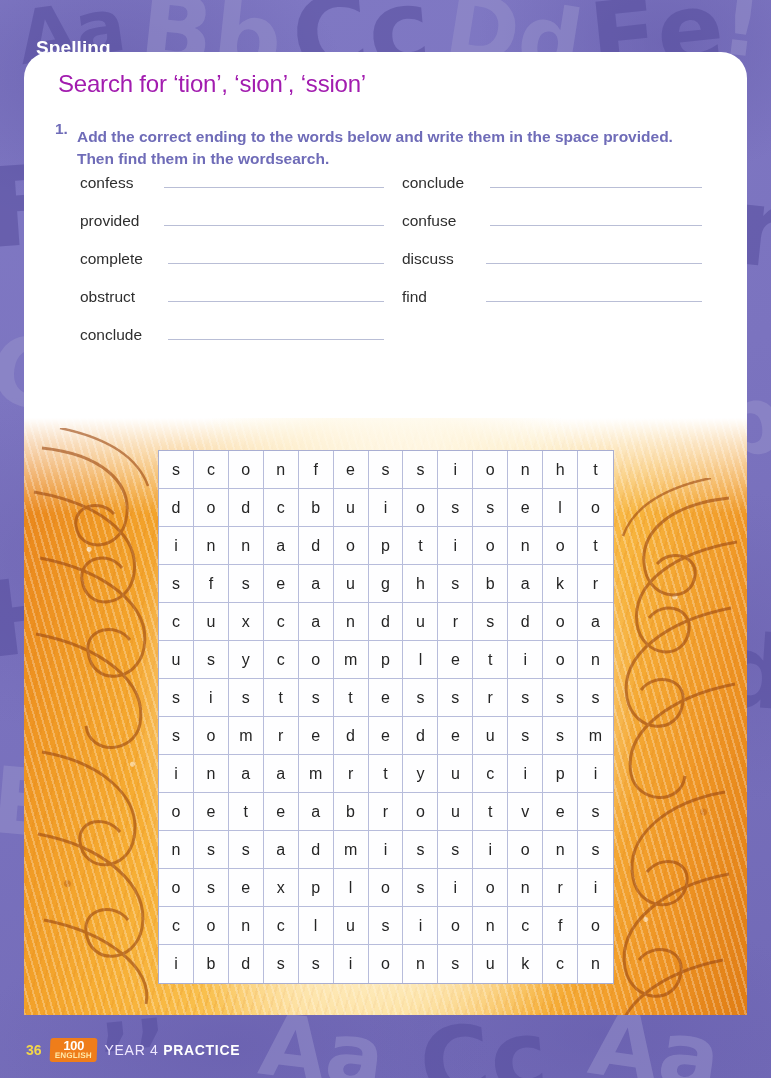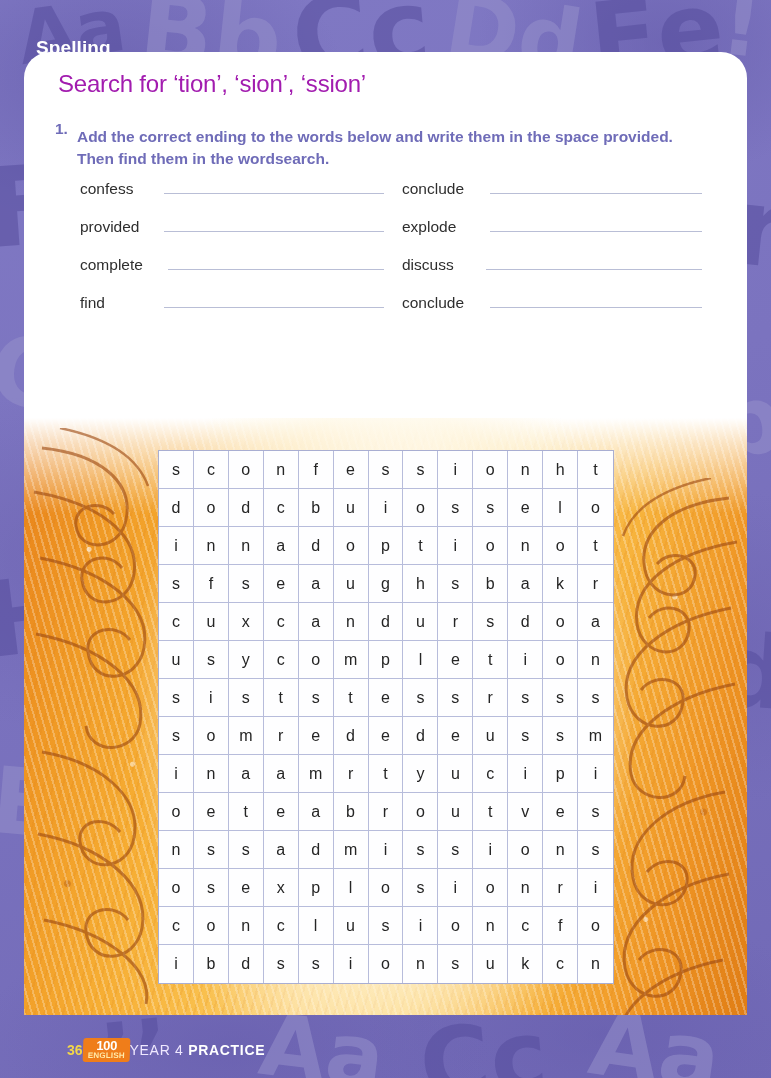--- a/index.html
+++ b/index.html
@@ -84,21 +84,21 @@
     font-weight: 700;
     line-height: 1.42;
   }
   .instruction .num { flex: 0 0 auto; }
   .instruction .txt { flex: 1 1 auto; margin-top: 8px; }
 
   
   .wordlist {
     position: absolute;
     left: 56px;
-    top: 128px;
+    top: 122px;
     width: 640px;
     display: grid;
     grid-template-columns: 322px 318px;
     row-gap: 20px;
   }
   .word-row { display: flex; align-items: baseline; }
   .word-row .label {
     font-size: 15.5px;
     color: #2e2e2e;
     font-family: "Liberation Sans", sans-serif;
@@ -181,23 +181,22 @@
   .cell:nth-child(13n) { border-right: none; }
   .grid-wrap .cell.lastrow { border-bottom: none; }
 
   
   .footer {
     position: absolute;
     left: 26px;
     bottom: 16px;
     display: flex;
     align-items: center;
-    gap: 0;
+    gap: 8px;
     z-index: 6;
-    margin-left: 41px;
   }
   .page-num {
     font-size: 14px;
     font-weight: 700;
     color: #f2d64a;
   }
   .brand {
     background: #ef7d1a;
     border-radius: 3px;
     padding: 1px 5px 2px;
@@ -270,29 +269,33 @@
       </div>
       <div class="word-row col2">
         <span class="label">conclude</span>
         <span class="answer-line"></span>
       </div>
       <div class="word-row col1">
         <span class="label">provided</span>
         <span class="answer-line"></span>
       </div>
       <div class="word-row col2">
-        <span class="label">explode</span>
+        <span class="label">confuse</span>
         <span class="answer-line"></span>
       </div>
       <div class="word-row col2">
         <span class="label">complete</span>
         <span class="answer-line"></span>
       </div>
       <div class="word-row col1">
         <span class="label">discuss</span>
+        <span class="answer-line"></span>
+      </div>
+      <div class="word-row col2">
+        <span class="label">obstruct</span>
         <span class="answer-line"></span>
       </div>
       <div class="word-row col1">
         <span class="label">find</span>
         <span class="answer-line"></span>
       </div>
       <div class="word-row col2">
         <span class="label">conclude</span>
         <span class="answer-line"></span>
       </div>

